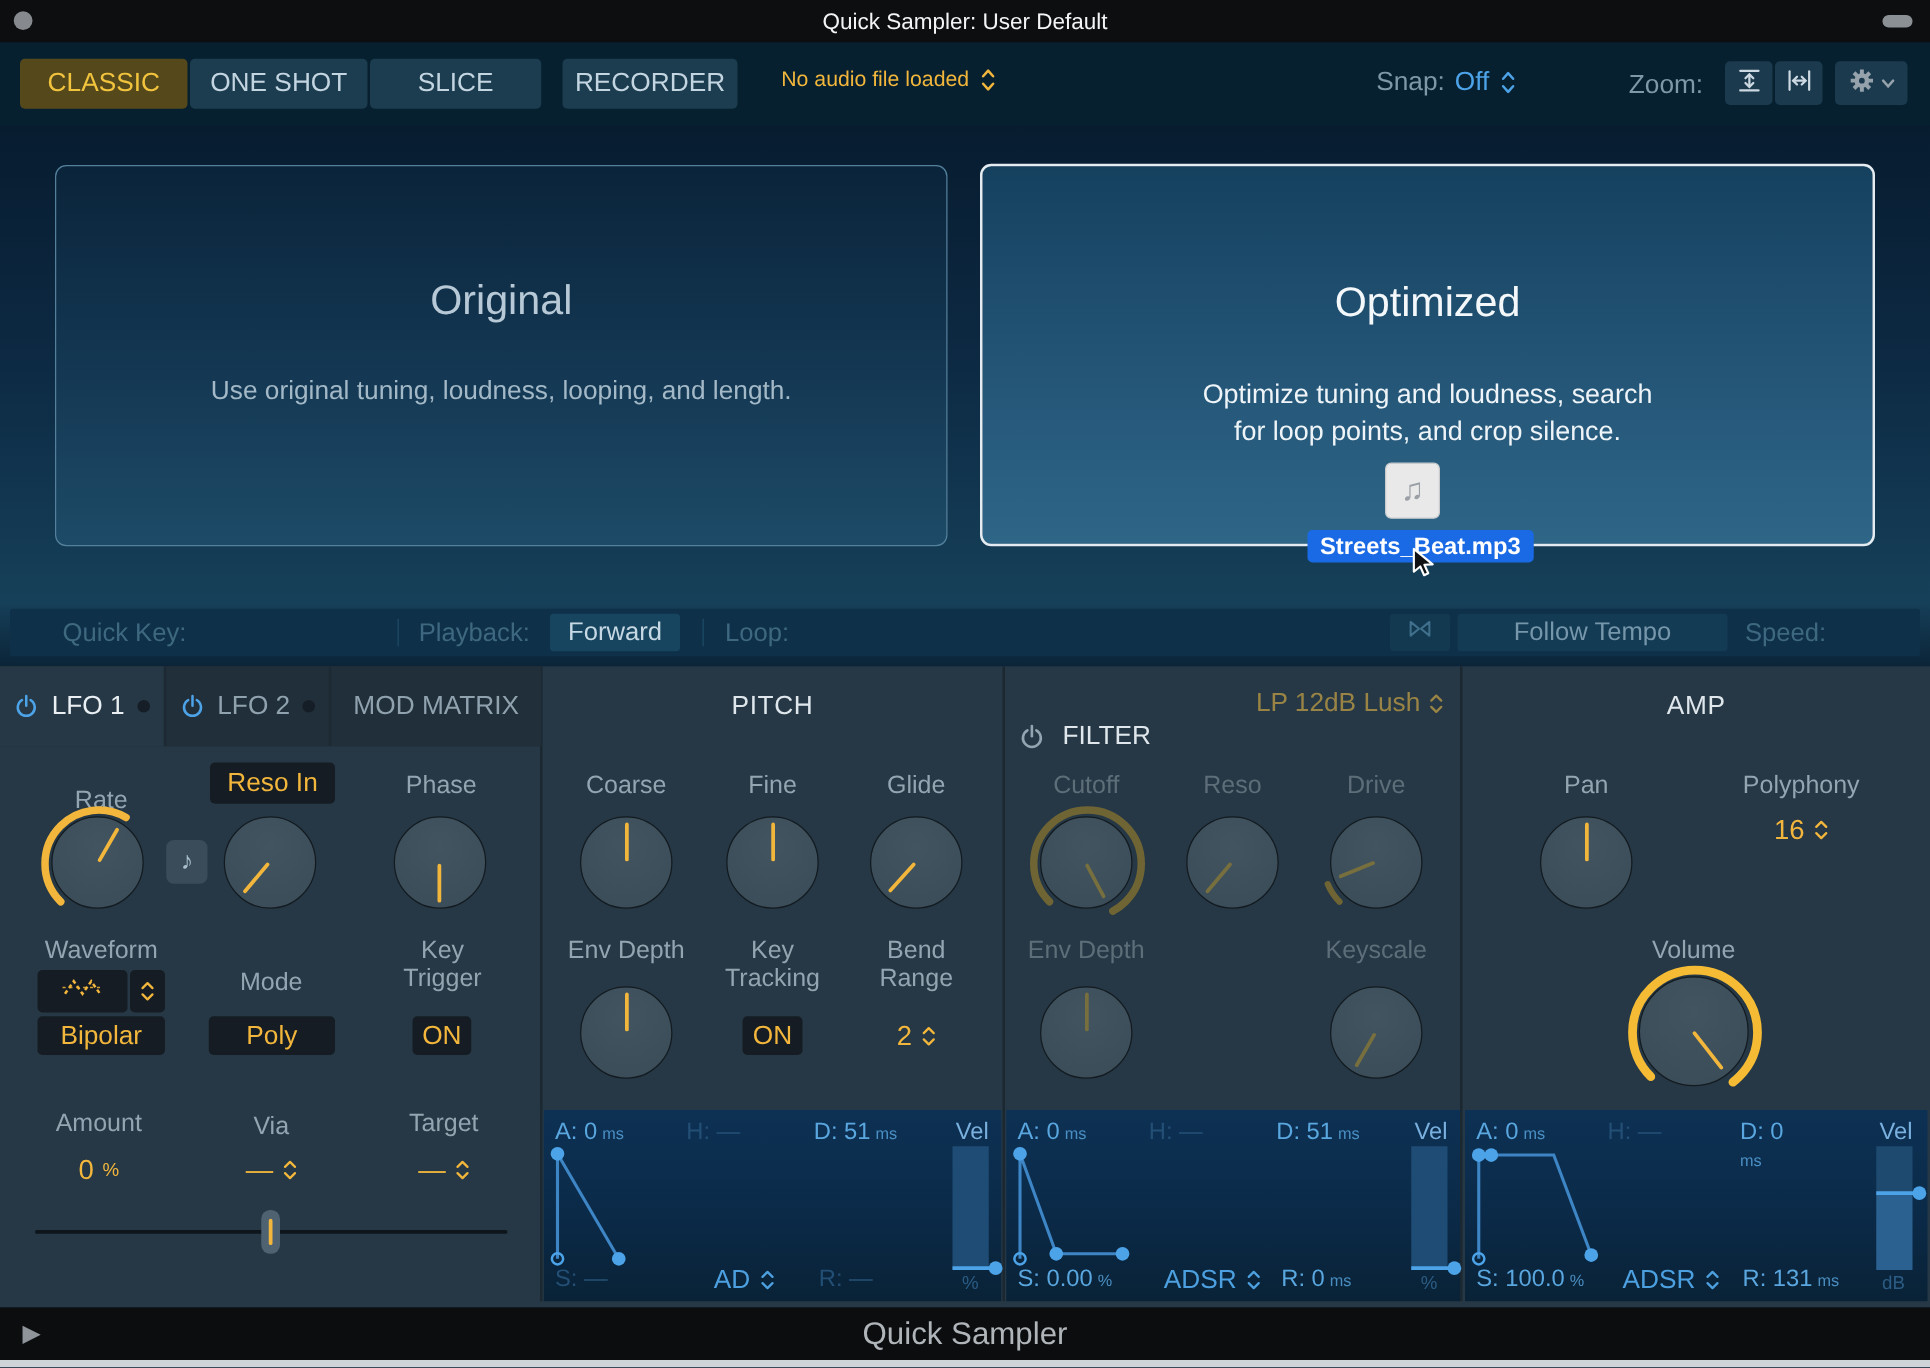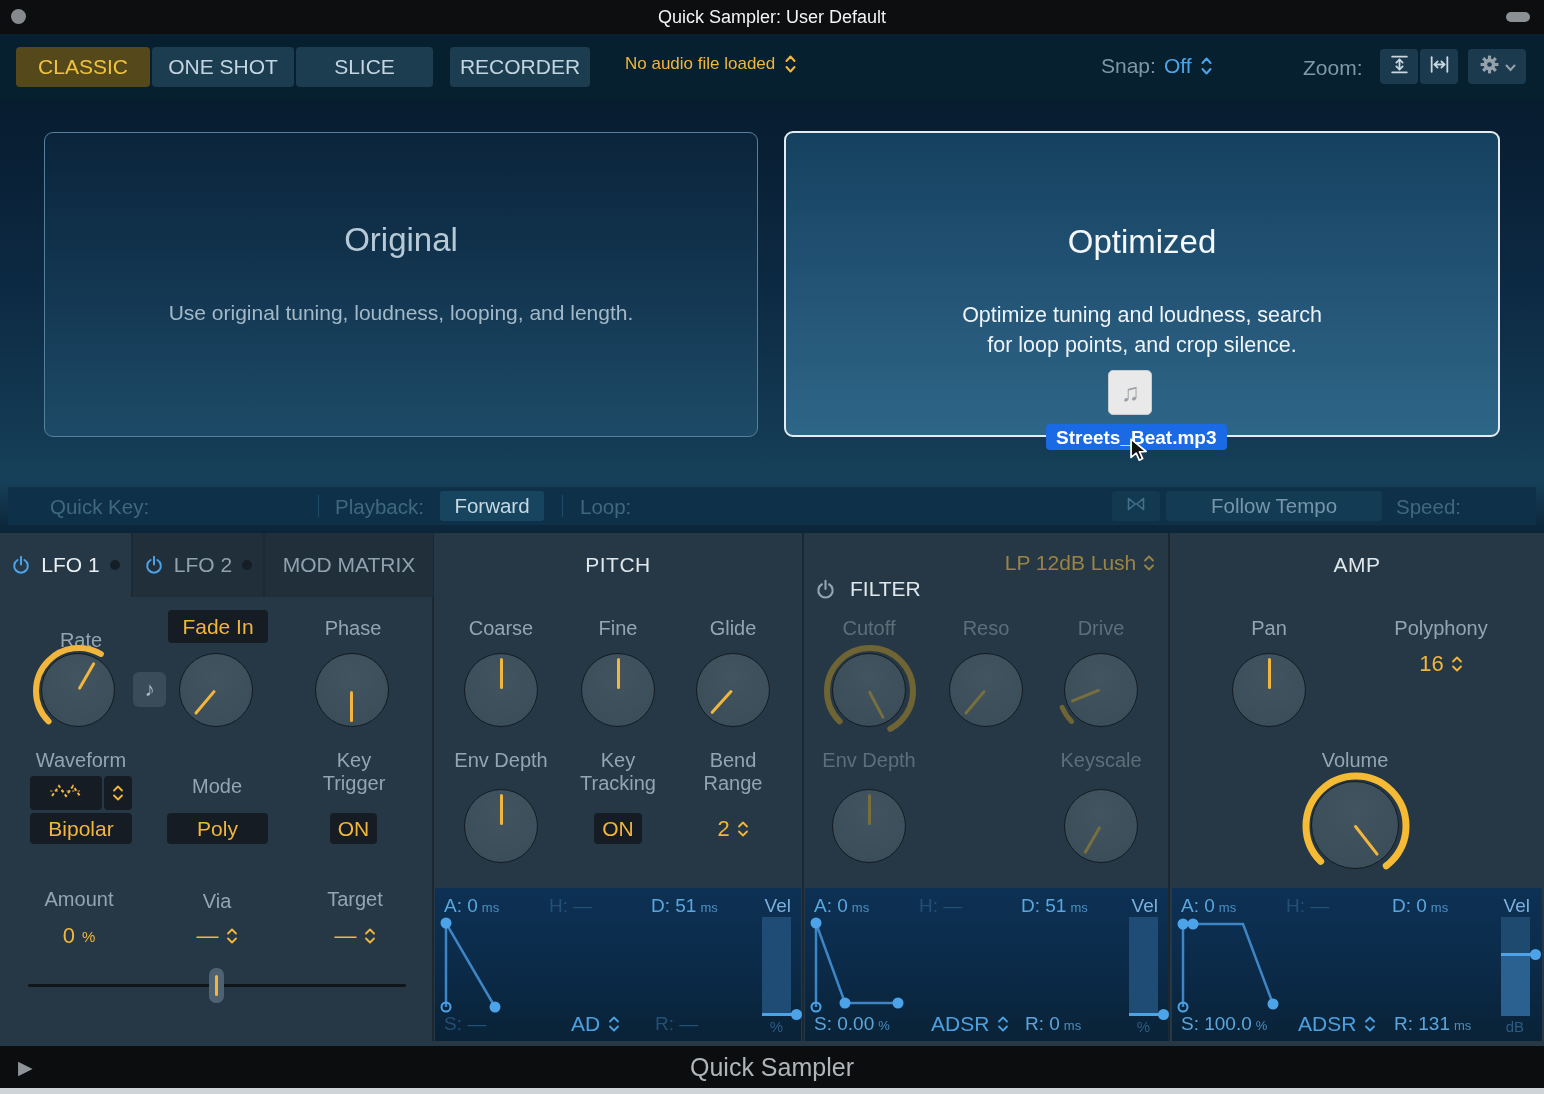--- a/index.html
+++ b/index.html
@@ -278,21 +278,21 @@
     </span>
     <span>LFO 2</span>
     <span class="dot"></span>
   </div>
   <div class="lfotab" style="left:265px;width:168px;background:#212f3a;color:#8fa2ae;">
     <span>MOD MATRIX</span>
   </div>
 
   <div class="knoblabel" style="left:36px;top:84px;width:90px;margin-top:12px;">Rate</div>
   <div class="valbox" style="left:168px;top:77px;width:100px;height:33px;">
-    <span>Fade In</span>
+    <span>Reso In</span>
   </div>
   <div class="knoblabel" style="left:308px;top:84px;width:90px;">Phase</div>
 
   <div class="knob" style="left:41px;top:120px;">
     <svg class="arc" width="98" height="98" viewBox="0 0 98 98">
         <circle cx="49" cy="49" r="43" fill="none" stroke="#f2b63c" stroke-width="6" stroke-linecap="round" stroke-dasharray="124 271" transform="rotate(135 49 49)"></circle>
       </svg>
     <div class="ptr" style="transform:rotate(30deg);"></div>
   </div>
   <div class="iconbtn" style="left:133px;top:139px;width:33px;height:35px;background:#3a4c5a;border-radius:6px;">
@@ -574,21 +574,21 @@
   </div>
 
   <div class="envpanel" style="left:1172px;width:370px;">
     <div class="etop" style="left:9px;">
         <span>A: 0</span>
         <span class="eunit">ms</span>
       </div>
     <div class="etop dim" style="left:114px;">
         <span>H: —</span>
       </div>
-    <div class="etop" style="left:220px;">
+    <div class="etop" style="left:220px;flex-direction:column;">
         <span>D: 0</span>
         <span class="eunit">ms</span>
       </div>
     <div class="vellab" style="right:12px;">Vel</div>
     <svg style="position:absolute;left:3px;top:26px;" width="260" height="104" viewBox="0 0 260 104">
       <g fill="none" stroke="#3d85c4" stroke-width="2.5">
           <polyline points="8,93 8,10 68,10 98,90"></polyline>
         </g>
       <circle cx="8" cy="10" r="5.5" fill="#4da3e8"></circle>
         <circle cx="18" cy="10" r="5.5" fill="#4da3e8"></circle>

